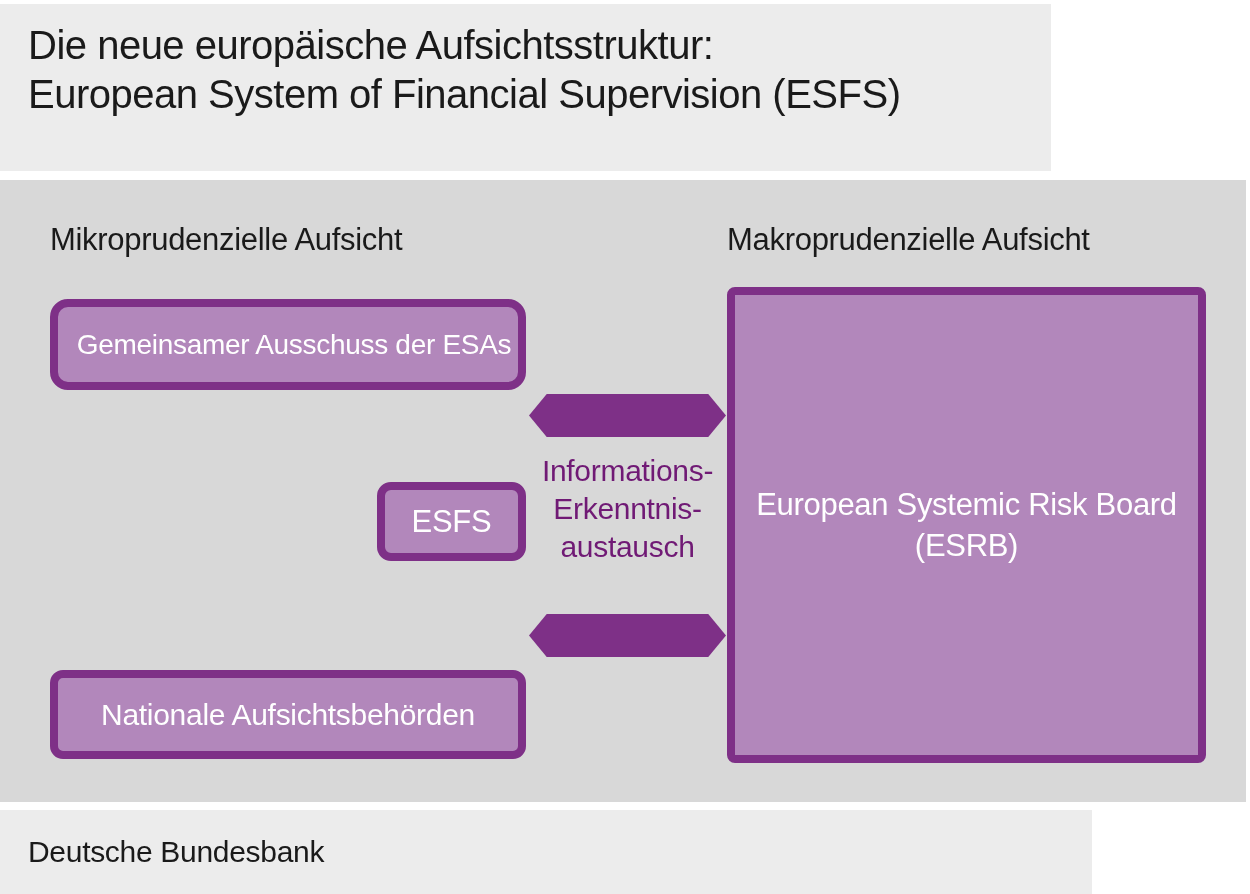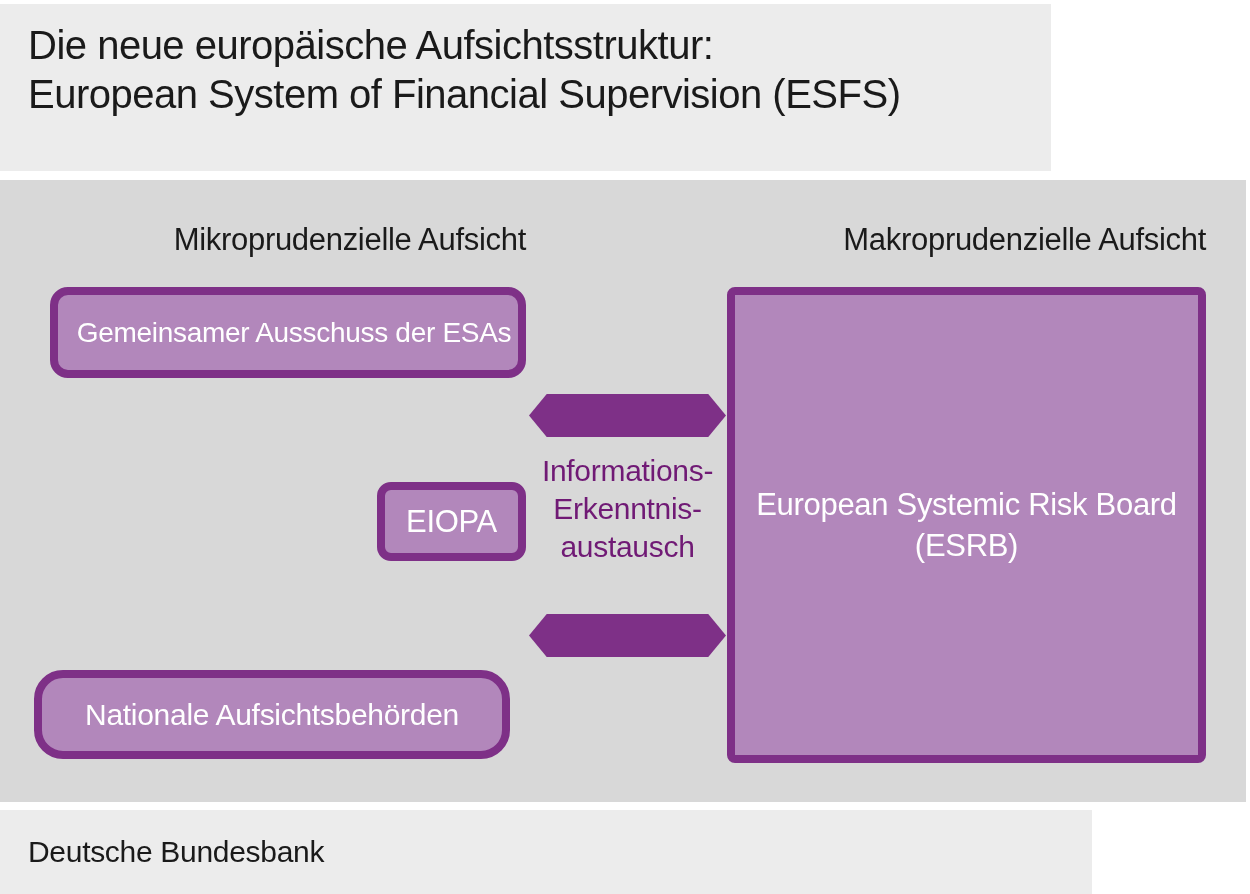--- a/index.html
+++ b/index.html
@@ -12,37 +12,37 @@
   #content-band { top:180px; width:1246px; height:622px; background:#d8d8d8; }
   #footer-band { top:810px; width:1092px; height:84px; background:#ececec; }
 
   .page-title {
     position:absolute; left:28px; top:17px;
     font-size:40px; line-height:49px; color:#1a1a1a; letter-spacing:-0.5px;
     white-space:nowrap;
   }
   .col-header {
     position:absolute; top:42px; font-size:31px; color:#1a1a1a;
-    text-align:right; letter-spacing:-0.3px;
+    text-align:left; letter-spacing:-0.3px;
   }
   #micro-header { left:50px; width:476px; }
   #macro-header { left:727px; width:479px; }
 
   .pbox {
     position:absolute; box-sizing:border-box;
     background:#b287bb; border:8px solid #7e3087;
     color:#ffffff; display:flex; flex-direction:column;
     align-items:center; justify-content:center; text-align:center;
     letter-spacing:-0.3px;
   }
-  #joint-box   { left:50px;  top:107px; width:476px; height:91px; border-radius:18px; font-size:28px;padding-left:12px; }
+  #joint-box   { left:50px;  top:119px; width:476px; height:91px; border-radius:18px; font-size:28px;padding-left:12px; }
   #eba-box     { left:50px;  top:302px; width:147px; height:79px; border-radius:14px; font-size:31px; }
   #eiopa-box   { left:213px; top:302px; width:148px; height:79px; border-radius:14px; font-size:31px; }
   #esma-box    { left:377px; top:302px; width:149px; height:79px; border-radius:14px; font-size:31px; }
-  #national-box{ left:34px;  top:490px; width:476px; height:89px; border-radius:29px; font-size:30px; }
+  #national-box{ left:50px;  top:490px; width:476px; height:89px; border-radius:13px; font-size:30px; }
   #esrb-box    { left:727px; top:107px; width:479px; height:476px; border-radius:8px; font-size:31px; line-height:41px; }
 
   .h-arrow {
     position:absolute; left:529px; width:197px; height:43px; background:#7e3087;
     clip-path:polygon(0% 50%, 9% 0%, 91% 0%, 100% 50%, 91% 100%, 9% 100%);
   }
   #arrow-top { top:214px; }
   #arrow-bottom { top:434px; }
 
   .exchange-label {
@@ -72,21 +72,21 @@
   <div id="content-band" class="band">
 
     <div id="micro-header" class="col-header">Mikroprudenzielle Aufsicht</div>
     <div id="macro-header" class="col-header">Makroprudenzielle Aufsicht</div>
 
     <div id="joint-box" class="pbox">
       <span>Gemeinsamer Ausschuss der ESAs</span>
     </div>
 
     <div id="esma-box" class="pbox">
-      <span>EIOPA</span>
+      <span>ESFS</span>
     </div>
 
     <div id="national-box" class="pbox">
       <span>Nationale Aufsichtsbehörden</span>
     </div>
 
     <div id="esrb-box" class="pbox">
       <span>European Systemic Risk Board</span>
       <span>(ESRB)</span>
     </div>

